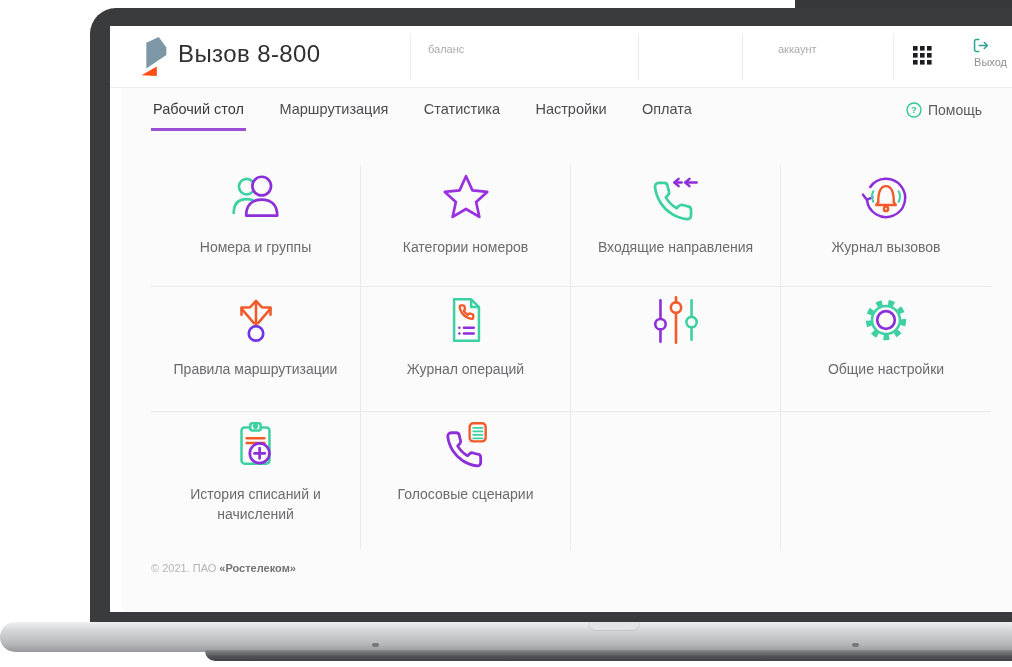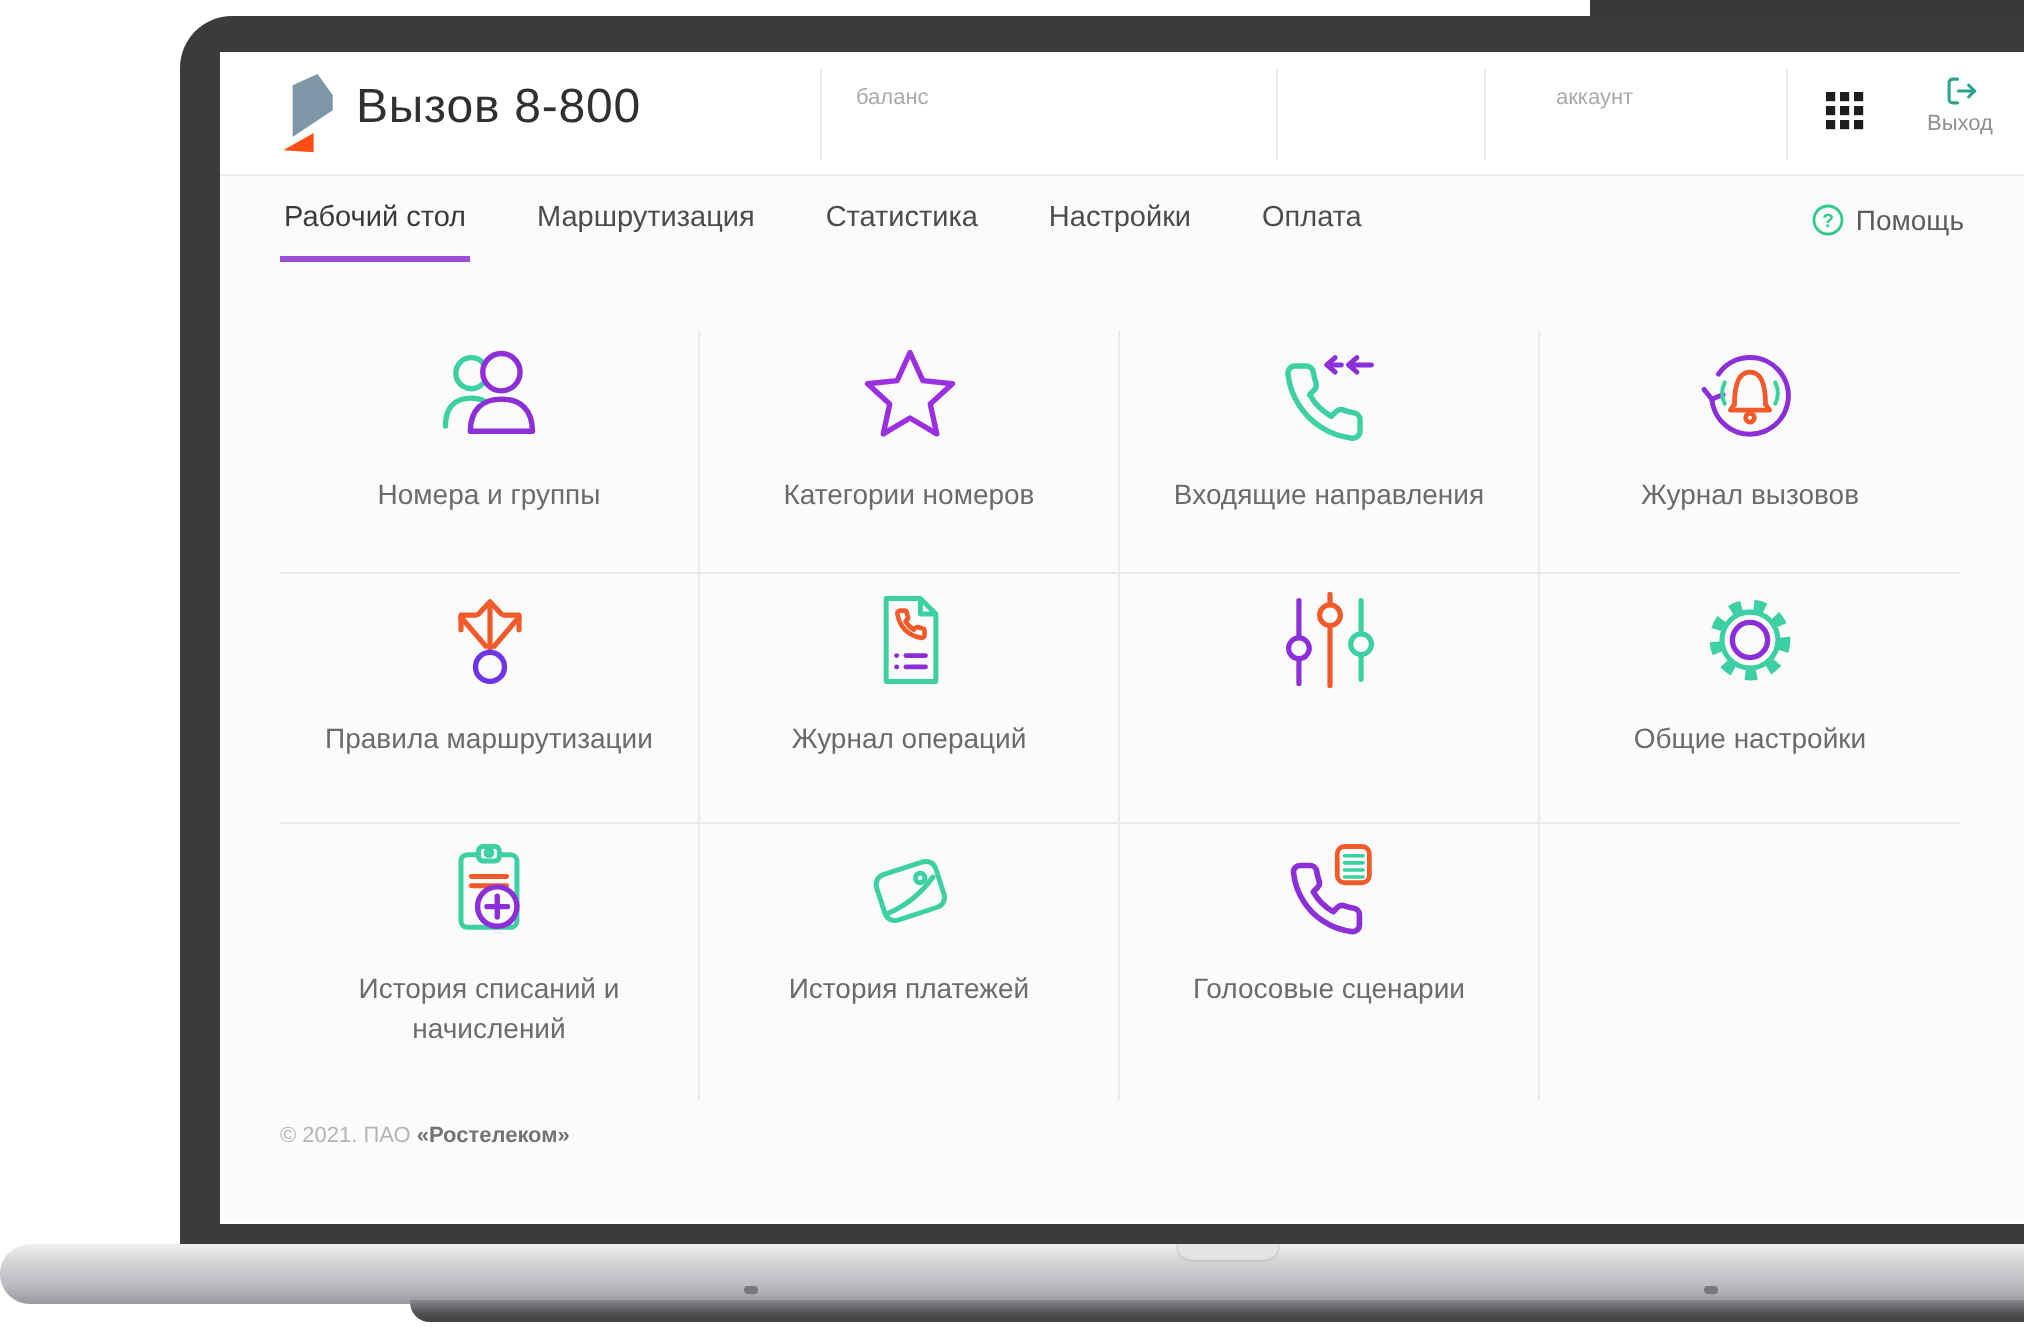--- a/index.html
+++ b/index.html
@@ -24,26 +24,26 @@
 
   
   .app-header { position:relative; height:62px; background:#fff; border-bottom:1px solid #ededef; }
   .logo { position:absolute; left:28px; top:10px; width:30px; height:42px; }
   .app-title { position:absolute; left:68px; top:14px; font-size:24px; letter-spacing:.4px; color:#303030; font-weight:500; }
   .hsep { position:absolute; top:8px; width:1px; height:46px; background:#ececee; }
   .sep1 { left:300px; } .sep2 { left:528px; } .sep3 { left:632px; } .sep4 { left:783px; }
   .hlabel { position:absolute; top:17px; font-size:11px; color:#a9aaac; }
   .lab1 { left:318px; } .lab2 { left:545px;margin-top:46px; } .lab3 { left:668px; }
   .apps-grid { position:absolute; left:803px; top:20px; width:19px; height:19px; cursor:pointer; }
-  .logout { position:absolute; left:843px; top:11px; width:54px; text-align:center; cursor:pointer; }
+  .logout { position:absolute; left:843px; top:11px; width:54px; text-align:right; cursor:pointer; }
   .logout svg { width:17px; height:17px; display:block; margin:0 auto; }
   .logout span { display:block; font-size:11px; color:#8f9092; margin-top:2px; }
 
   
-  .app-body { height:523px; background:#fbfbfc; position:relative; }
+  .app-body { height:523px; background:#fbfbfc; position:relative;margin-left:11px; }
   .tabs { position:relative; padding:12px 30px 0; height:44px; }
   .tab { display:inline-block; font-size:14.5px; color:#4c4c4e; padding:0 2px 11px; margin-right:27px; cursor:pointer; border-bottom:3px solid transparent; }
   .tab.active { color:#3a3a3c; border-bottom-color:#9a4fd6; }
   .help { position:absolute; right:30px; top:14px; cursor:pointer; display:flex; align-items:center; gap:6px; }
   .help svg { width:16px; height:16px; }
   .help span.txt { font-size:14px; color:#5c5c5e; }
 
   .grid { margin:33px 0 0 30px; width:840px; display:grid; grid-template-columns:repeat(4,210px); grid-template-rows:122px 125px 138px; }
   .cell { border-right:1px solid #e9eaec; border-bottom:1px solid #e9eaec; display:flex; align-items:flex-start; justify-content:center; }
   .cell:nth-child(4n) { border-right:none; }
@@ -266,32 +266,20 @@
               <g fill="#fbfbfc" stroke="#8c2fd9" stroke-width="2.6" stroke-linecap="round">
                 <circle cx="31.5" cy="36" r="9.5"></circle>
                 <path d="M31.5 31 V41" fill="none"></path>
                   <path d="M26.5 36 H36.5" fill="none"></path>
               </g>
             </svg>
             <div class="lbl">История списаний и начислений</div>
           </div>
         </div>
 
-        <div class="cell">
-          <div class="tile">
-            <svg viewBox="0 0 56 56">
-              <g transform="rotate(-18 28 28)" fill="none" stroke="#3cd0a2" stroke-width="2.4" stroke-linejoin="round" stroke-linecap="round">
-                <rect x="13" y="17" width="30" height="23" rx="5"></rect>
-                <circle cx="34.5" cy="24" r="2.3"></circle>
-                <path d="M14 35.5 Q28 34.5 40.5 25.5"></path>
-              </g>
-            </svg>
-            <div class="lbl">История платежей</div>
-          </div>
-        </div>
 
         <div class="cell">
           <div class="tile">
             <svg viewBox="0 0 56 56">
               <g transform="translate(7,13) scale(1.6)" fill="none" stroke="#8c2fd9" stroke-width="1.7" stroke-linecap="round" stroke-linejoin="round">
                 <path d="M22 16.92v3a2 2 0 0 1-2.18 2 19.79 19.79 0 0 1-8.63-3.07 19.5 19.5 0 0 1-6-6 19.79 19.79 0 0 1-3.07-8.67A2 2 0 0 1 4.11 2h3a2 2 0 0 1 2 1.72 12.84 12.84 0 0 0 .7 2.81 2 2 0 0 1-.45 2.11L8.09 9.91a16 16 0 0 0 6 6l1.27-1.27a2 2 0 0 1 2.11-.45 12.84 12.84 0 0 0 2.81.7A2 2 0 0 1 22 16.92z"></path>
               </g>
               <rect x="31.5" y="7" width="15.5" height="17.5" rx="3.5" fill="#fbfbfc" stroke="#f25a29" stroke-width="2.3"></rect>
               <g stroke="#3cd0a2" stroke-width="1.7" stroke-linecap="round">
                 <path d="M35 11.5 H44"></path>

